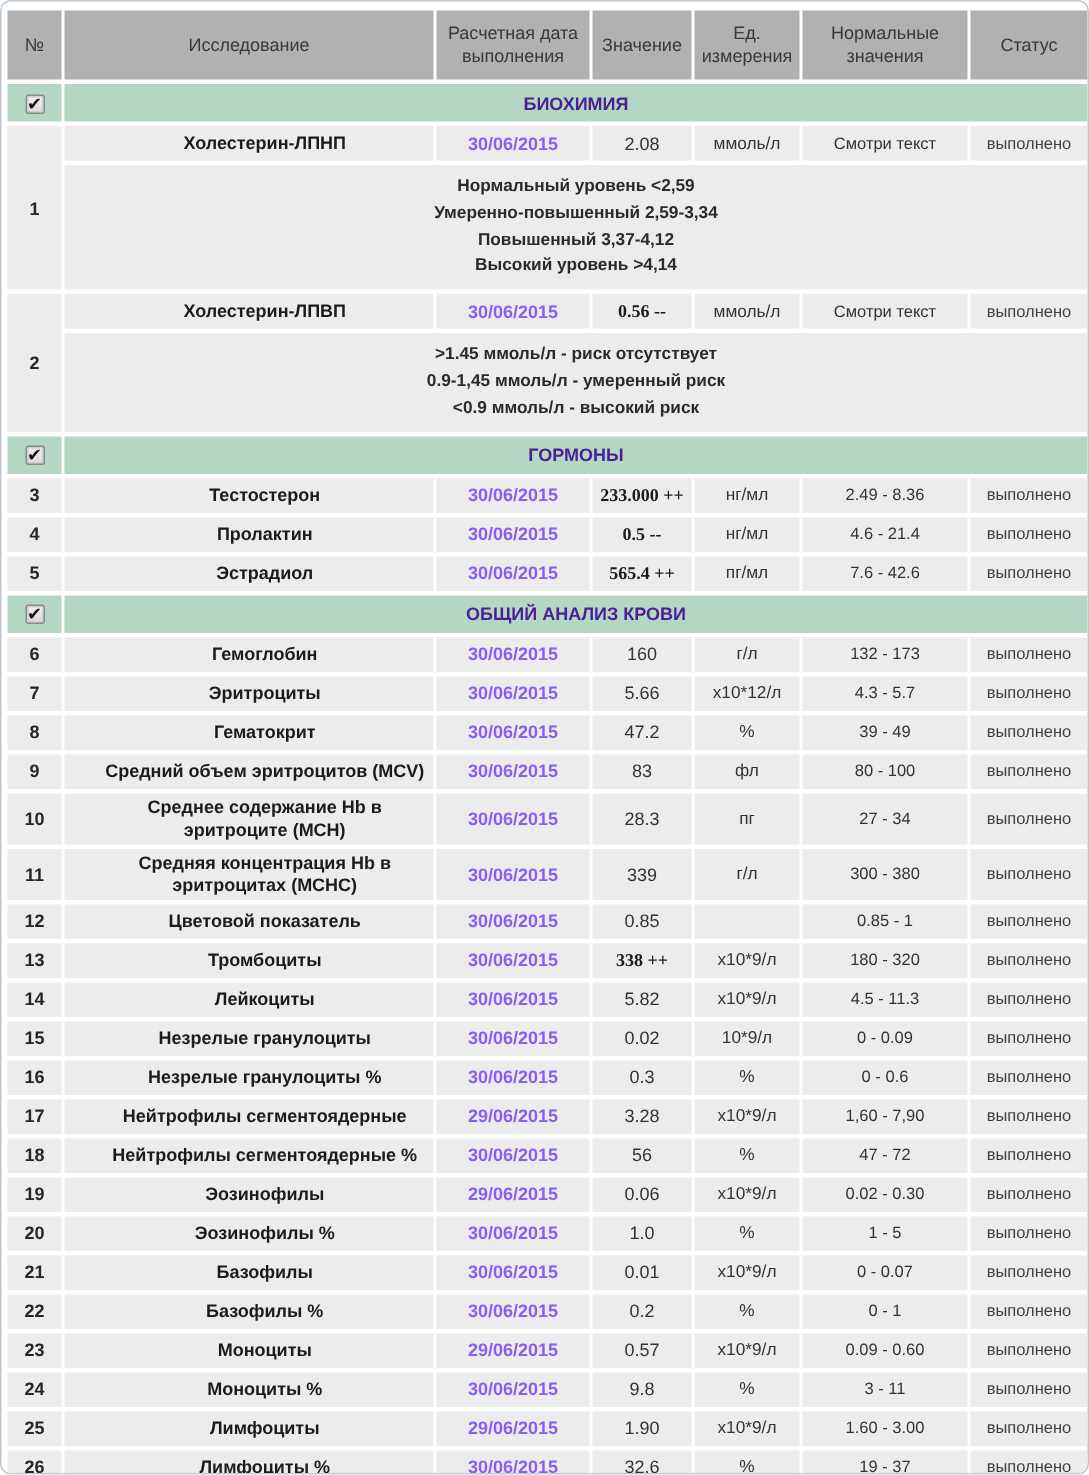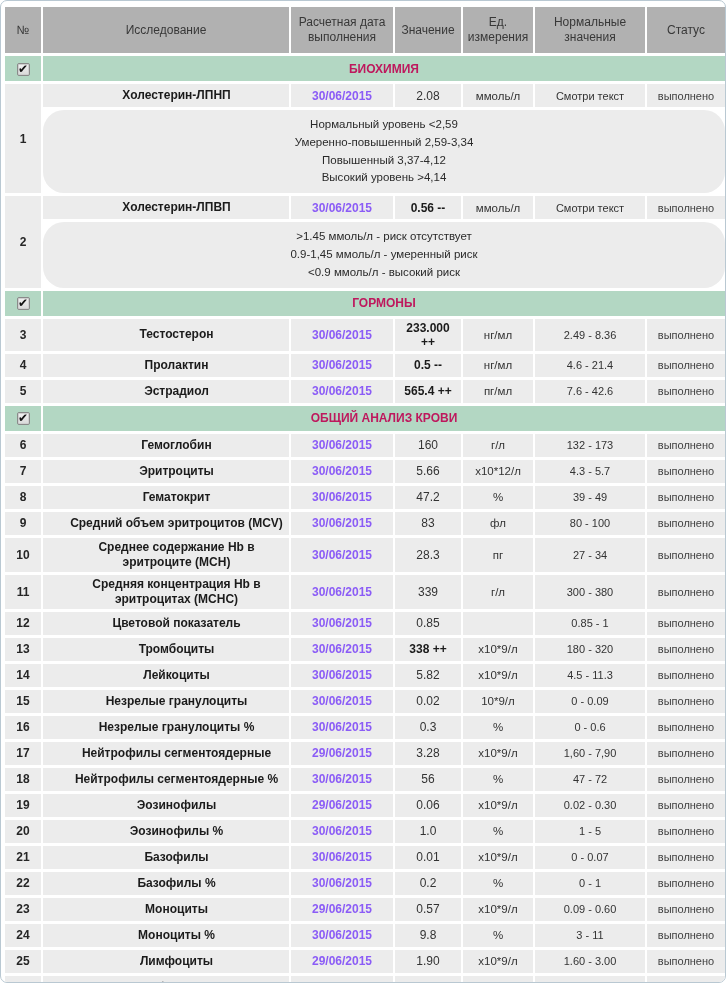--- a/index.html
+++ b/index.html
@@ -16,31 +16,31 @@
   col.c-val{width:66px;}
   col.c-unit{width:70px;}
   col.c-range{width:110px;}
   col.c-status{width:78px;}
   th{
     background:#b1b1b1;color:#383838;font-weight:normal;font-size:12px;
     height:42px;padding:2px 3px;text-align:center;vertical-align:middle;line-height:1.25;
   }
   td{background:#ececec;text-align:center;vertical-align:middle;font-size:12px;padding:2px 3px;}
   tr.section-row td{background:#b3d7c3;height:21px;}
-  td.section-title{font-weight:bold;color:#be185d;font-size:12px;}
+  td.section-title{font-weight:bold;color:#4c1d95;font-size:12px;}
   td.num-cell{font-weight:bold;color:#262626;font-size:12px;}
   td.name-cell{font-weight:bold;color:#1b1b1b;line-height:1.25;padding-left:24px;}
   td.date-cell{font-weight:bold;color:#8b5cf6;}
   td.value-cell{color:#333;}
-  td.value-cell.flagged{font-weight:bold;color:#1b1b1b;}
+  td.value-cell.flagged{font-weight:bold;color:#1b1b1b;font-family:Liberation Serif, serif;}
   td.unit-cell{font-size:11.5px;color:#333;}
   td.range-cell{font-size:11px;color:#333;}
   td.status-cell{font-size:11px;color:#3f3f3f;}
   td.test-cell{height:19px;}
-  td.note-cell{font-weight:normal;color:#2a2a2a;font-size:11.5px;line-height:1.55;padding:6px 3px;border-radius:21px;}
+  td.note-cell{font-weight:bold;color:#2a2a2a;font-size:11.5px;line-height:1.55;padding:6px 3px;}
   .checkbox{
     display:inline-block;width:13px;height:13px;box-sizing:border-box;
     background:linear-gradient(#f2f2f2,#d9d9d9);
     border:1px solid #8a8a8a;border-radius:2px;
     font-size:12px;line-height:11px;color:#111;text-align:center;vertical-align:middle;
     box-shadow:0 0 0 1px #cfcfcf inset;cursor:pointer;
   }
 </style>
 </head>
 <body>

